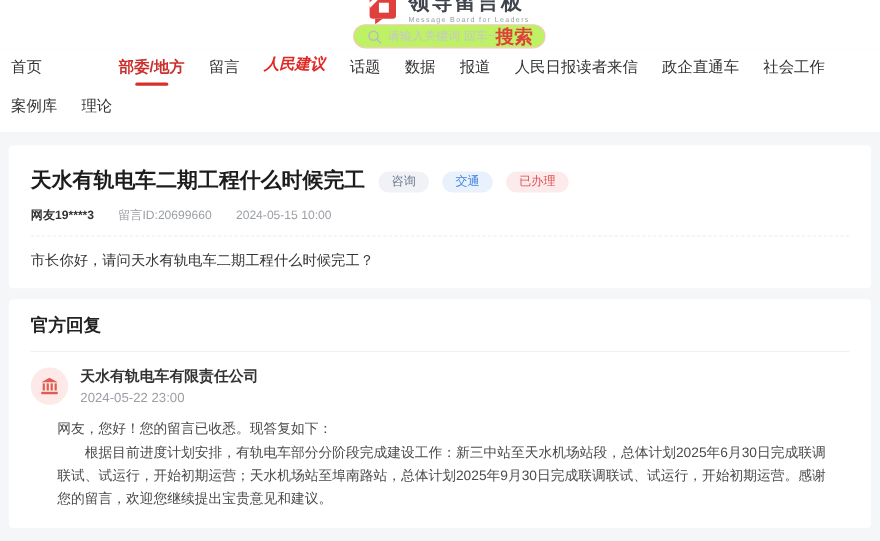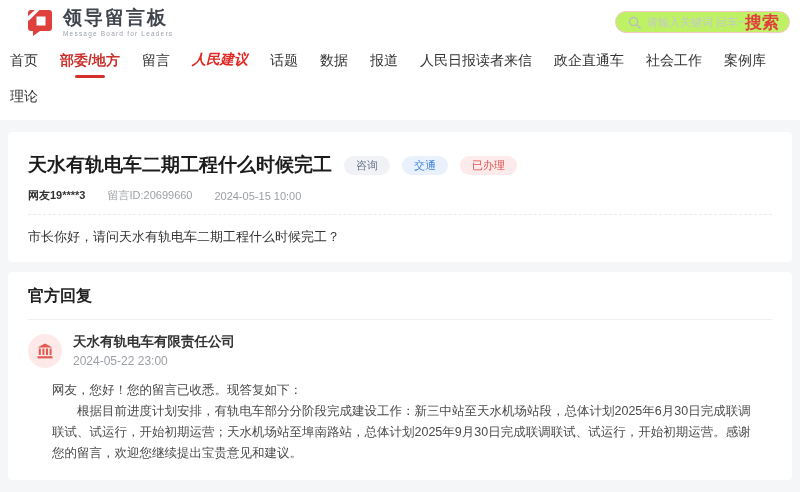--- a/index.html
+++ b/index.html
@@ -4,21 +4,21 @@
 <style>
   * { margin:0; padding:0; box-sizing:border-box; }
   html,body { width:800px; height:492px; overflow:hidden; }
   body {
     font-family:"Liberation Sans","DejaVu Sans",sans-serif;
     background:#f5f6f7; color:#333; font-size:13px;
   }
   
   .site-header {
     background:#fff; height:44px; padding:0 10px 0 26px;
-    display:flex; align-items:center; justify-content:space-between;
+    display:flex; align-items:center; justify-content:flex-end;flex-direction:column;
   }
   .logo { display:flex; align-items:center; gap:9px; cursor:pointer; }
   .logo-txt .t1 { font-size:19px; font-weight:700; color:#40454d; letter-spacing:2px; line-height:20px; }
   .logo-txt .t2 { font-size:6.5px; color:#9aa0a6; letter-spacing:1.2px; margin-top:2px; }
   .search-bar {
     width:175px; height:22px; border:1px solid #f6c6c2; border-radius:14px;
     display:flex; align-items:center; padding:0 10px 0 12px; background:#bef264;
   }
   .search-bar input {
     flex:1; border:none; outline:none; font-size:11px; color:#333;
@@ -27,21 +27,21 @@
   }
   .search-bar input::placeholder { color:#c4c8cc; }
   .search-btn { border:none; background:none; color:#e0403c; font-weight:700; font-size:17px; cursor:pointer; white-space:nowrap; }
   
   .main-nav {
     background:#fff; padding:4px 10px 12px;
     display:flex; flex-wrap:wrap; column-gap:22px; row-gap:12px;
     font-size:14px; line-height:24px;
   }
   .nav-item { color:#333; cursor:pointer; position:relative; white-space:nowrap; }
-  .nav-item.active { color:#c9302c; font-weight:700; }
+  .nav-item.active { color:#c9302c; font-weight:700;margin-left:48px; }
   .nav-item.active::after {
     content:""; position:absolute; left:50%; transform:translateX(-50%);
     bottom:-6px; width:30px; height:3px; border-radius:2px; background:#d6302d;
   }
   .nav-item.brand { color:#e02824; font-weight:700; font-style:italic; font-family:"Liberation Serif","DejaVu Serif",serif; }
   
   .main { padding:12px 8px 8px; display:flex; flex-direction:column; gap:10px; }
   .card { background:#fff; border-radius:4px; padding:14px 20px 16px; }
   .card-top { display:flex; align-items:flex-start; justify-content:space-between; }
   .target-tag {

